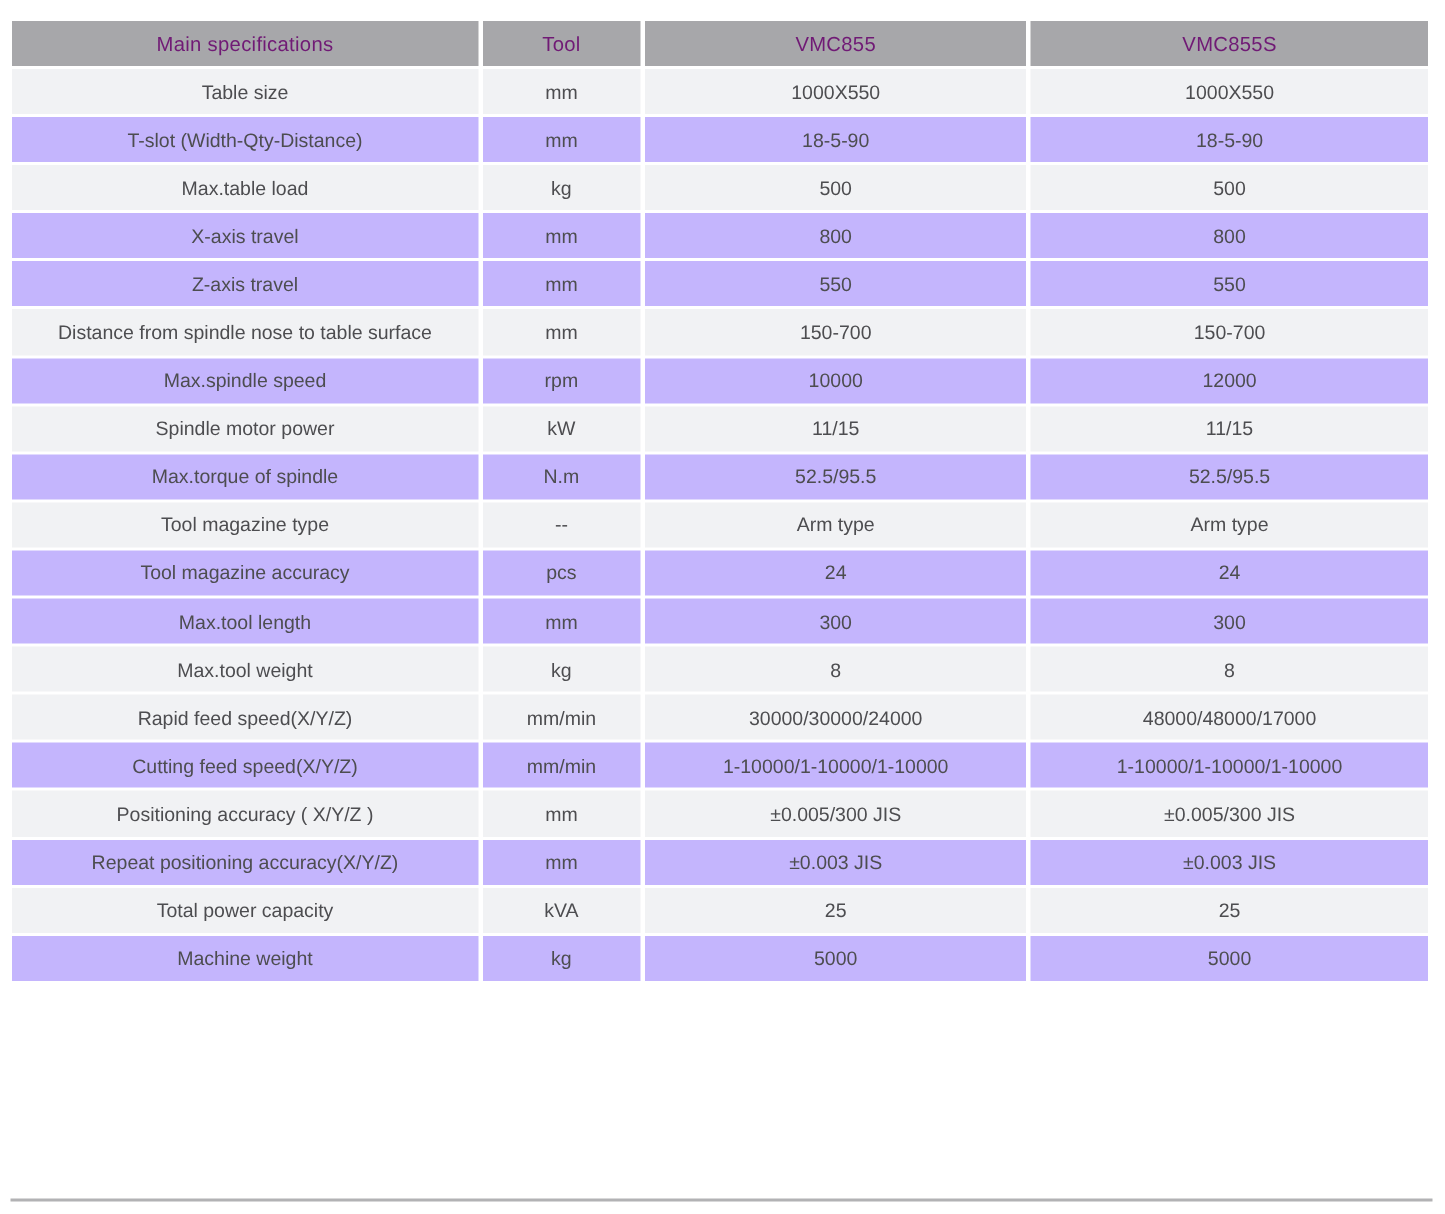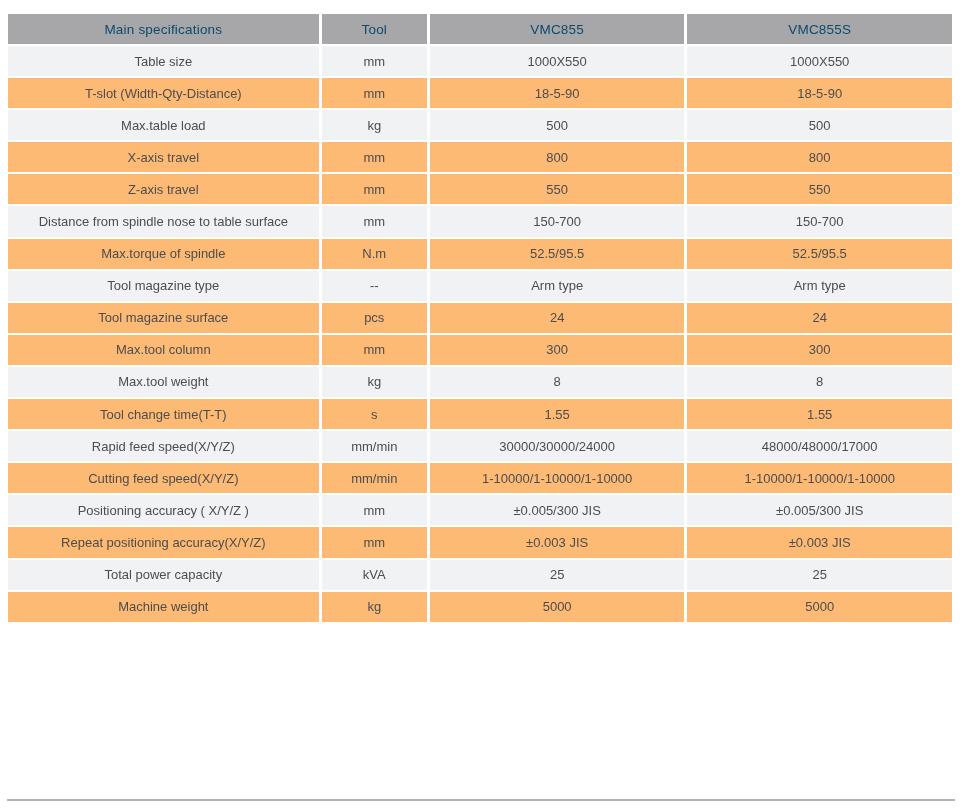--- a/index.html
+++ b/index.html
@@ -18,39 +18,39 @@
     position: absolute;
     left: 5px;
     top: 12px;
     width: 950px;
     table-layout: fixed;
     border-collapse: separate;
     border-spacing: 3px 2px;
   }
   table.spec-table th {
     background: #a7a7aa;
-    color: #0c4a6e;
+    color: #701a75;
     font-weight: normal;
     font-size: 13.5px;
     height: 28px;
     letter-spacing: 0.2px;
     text-align: center;
     overflow: hidden;
     white-space: nowrap;
   }
   table.spec-table td {
     font-size: 13px;
     color: #4d4d50;
     text-align: center;
     height: 28.1px;
     overflow: hidden;
     white-space: nowrap;
   }
   tr.row-light td { background: #f1f2f4; }
-  tr.row-gray  td { background: #fdba74; }
+  tr.row-gray  td { background: #c4b5fd; }
   .bottom-rule {
     position: absolute;
     left: 7px;
     top: 799px;
     width: 948px;
     height: 2px;
     background: #b2b2b4;
   }
 </style>
 </head>
@@ -102,54 +102,60 @@
         <td>550</td>
         <td>550</td>
       </tr>
       <tr class="row-light">
         <td>Distance from spindle nose to table surface</td>
         <td>mm</td>
         <td>150-700</td>
         <td>150-700</td>
       </tr>
       <tr class="row-gray">
+        <td>Max.spindle speed</td>
+        <td>rpm</td>
+        <td>10000</td>
+        <td>12000</td>
+      </tr>
+      <tr class="row-light">
+        <td>Spindle motor power</td>
+        <td>kW</td>
+        <td>11/15</td>
+        <td>11/15</td>
+      </tr>
+      <tr class="row-gray">
         <td>Max.torque of spindle</td>
         <td>N.m</td>
         <td>52.5/95.5</td>
         <td>52.5/95.5</td>
       </tr>
       <tr class="row-light">
         <td>Tool magazine type</td>
         <td>--</td>
         <td>Arm type</td>
         <td>Arm type</td>
       </tr>
       <tr class="row-gray">
-        <td>Tool magazine surface</td>
+        <td>Tool magazine accuracy</td>
         <td>pcs</td>
         <td>24</td>
         <td>24</td>
       </tr>
       <tr class="row-gray">
-        <td>Max.tool column</td>
+        <td>Max.tool length</td>
         <td>mm</td>
         <td>300</td>
         <td>300</td>
       </tr>
       <tr class="row-light">
         <td>Max.tool weight</td>
         <td>kg</td>
         <td>8</td>
         <td>8</td>
-      </tr>
-      <tr class="row-gray">
-        <td>Tool change time(T-T)</td>
-        <td>s</td>
-        <td>1.55</td>
-        <td>1.55</td>
       </tr>
       <tr class="row-light">
         <td>Rapid feed speed(X/Y/Z)</td>
         <td>mm/min</td>
         <td>30000/30000/24000</td>
         <td>48000/48000/17000</td>
       </tr>
       <tr class="row-gray">
         <td>Cutting feed speed(X/Y/Z)</td>
         <td>mm/min</td>

